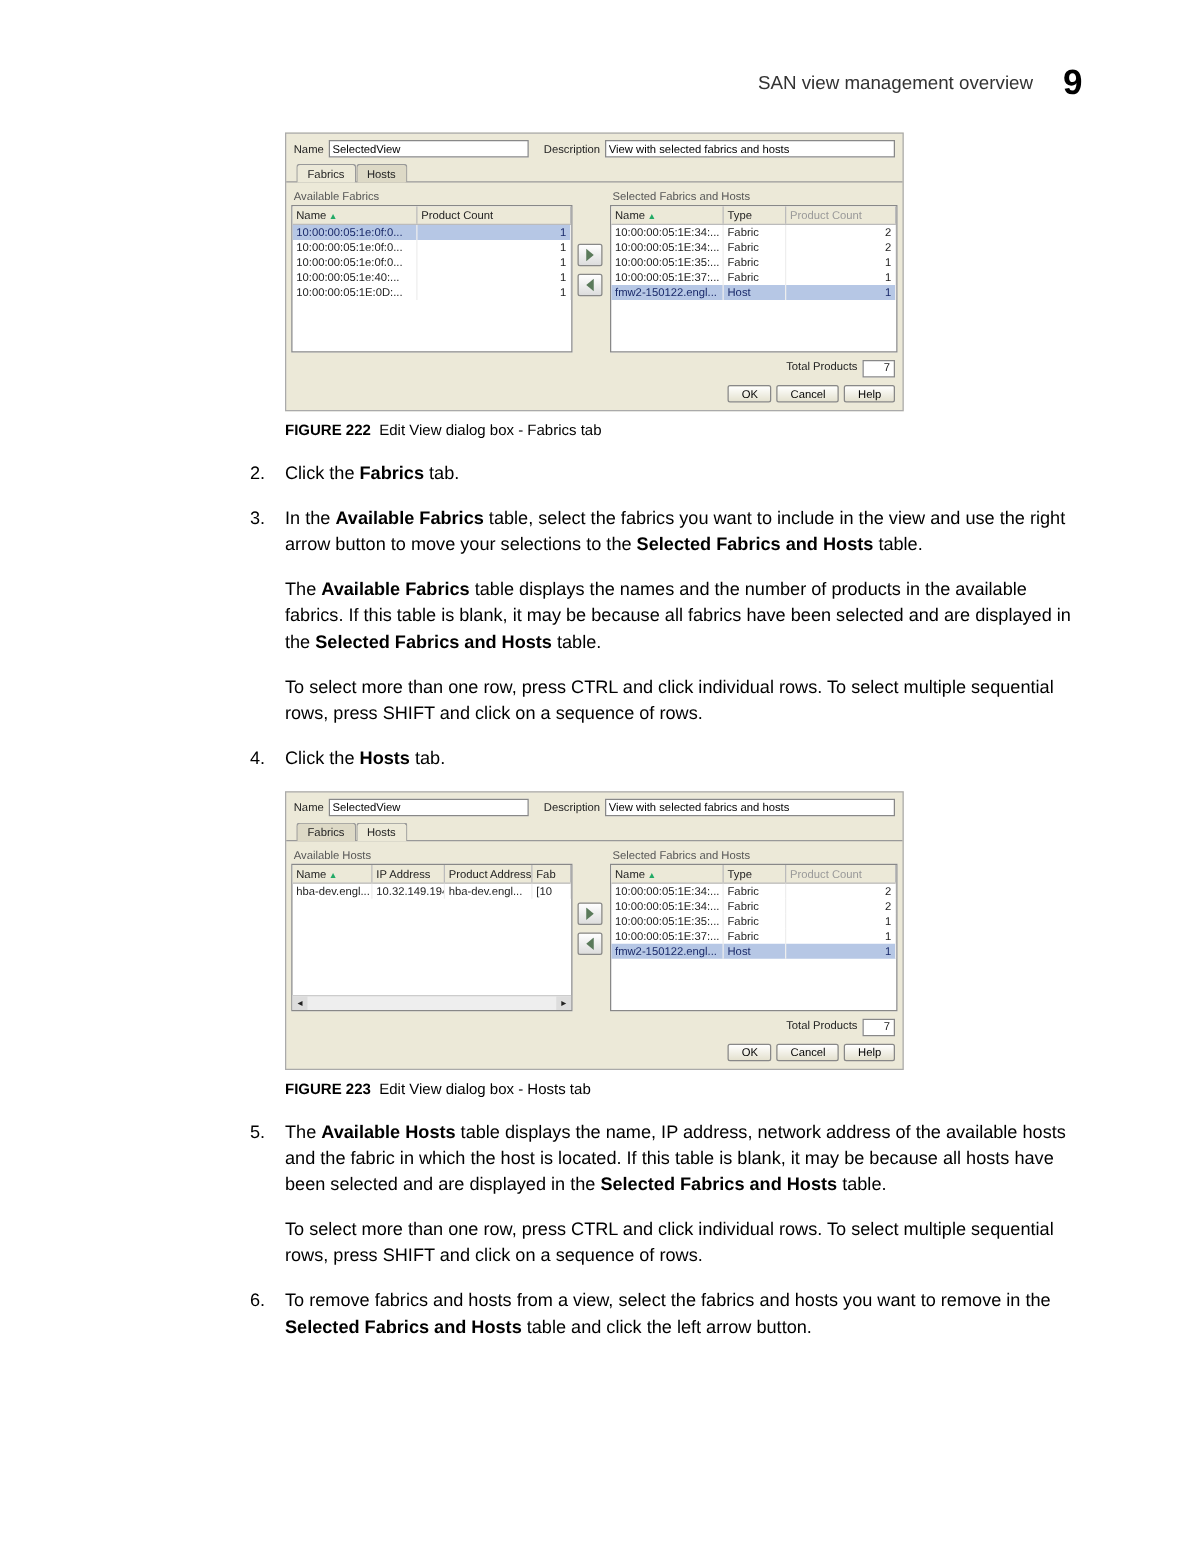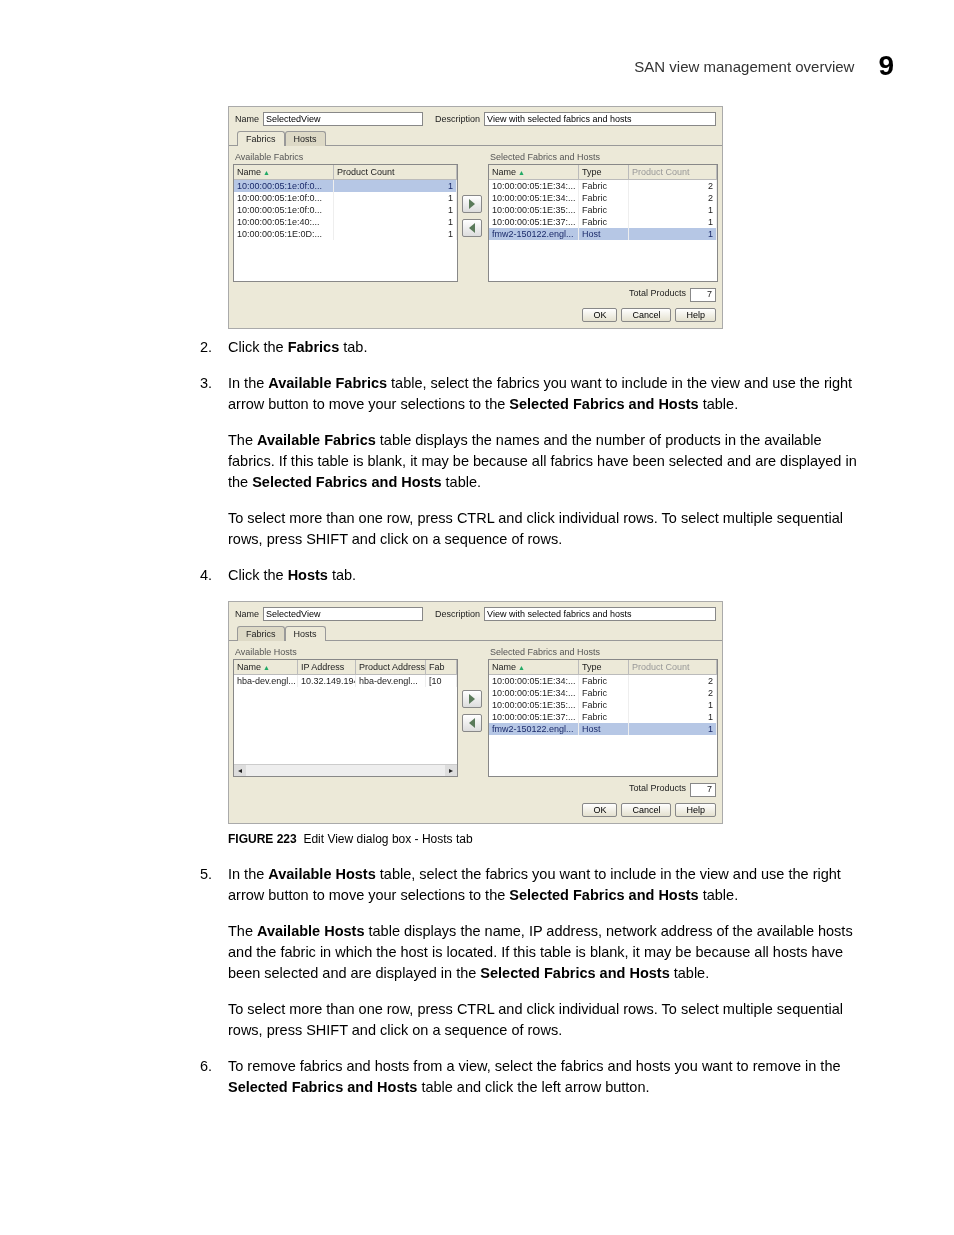--- a/index.html
+++ b/index.html
@@ -5,21 +5,21 @@
   * { box-sizing: border-box; }
   body {
     margin: 0;
     padding: 0;
     font-family: Arial, Helvetica, sans-serif;
     background: #fff;
     color: #000;
     width: 954px;
   }
   .page {
-    padding: 50px 60px 60px 88px;
+    padding: 50px 88px 60px 88px;
   }
   .page-header {
     display: flex;
     justify-content: flex-end;
     align-items: center;
     gap: 24px;
     margin-bottom: 24px;
   }
   .header-text { font-size: 15px; color: #333; }
   .chapter-num { font-size: 28px; font-weight: bold; }
@@ -272,20 +272,23 @@
         <span class="total-lbl">Total Products</span>
         <span class="total-box">7</span>
       </div>
       <div class="btnbar">
         <button class="dlg-btn">OK</button>
         <button class="dlg-btn">Cancel</button>
         <button class="dlg-btn">Help</button>
       </div>
     </div>
 
+    <div class="caption">
+      <b>FIGURE 222</b>&nbsp;&nbsp;<span>Edit View dialog box - Fabrics tab</span>
+    </div>
 
     <div class="step-block">
       <div class="step-num">2.</div>
       <div class="step-body">
         <p><span>Click the </span><b class="bold">Fabrics</b><span> tab.</span></p>
       </div>
     </div>
 
     <div class="step-block">
       <div class="step-num">3.</div>
@@ -399,21 +402,20 @@
       </div>
     </div>
 
     <div class="caption">
       <b>FIGURE 223</b>&nbsp;&nbsp;<span>Edit View dialog box - Hosts tab</span>
     </div>
 
     <div class="step-block">
       <div class="step-num">5.</div>
       <div class="step-body">
-        <p><span>In the </span><b class="bold">Available Hosts</b><span> table, select the fabrics you want to include in the view and use the right arrow button to move your selections to the </span><b class="bold">Selected Fabrics and Hosts</b><span> table.</span></p>
         <p><span>The </span><b class="bold">Available Hosts</b><span> table displays the name, IP address, network address of the available hosts and the fabric in which the host is located. If this table is blank, it may be because all hosts have been selected and are displayed in the </span><b class="bold">Selected Fabrics and Hosts</b><span> table.</span></p>
         <p>To select more than one row, press CTRL and click individual rows. To select multiple sequential rows, press SHIFT and click on a sequence of rows.</p>
       </div>
     </div>
 
     <div class="step-block">
       <div class="step-num">6.</div>
       <div class="step-body">
         <p><span>To remove fabrics and hosts from a view, select the fabrics and hosts you want to remove in the </span><b class="bold">Selected Fabrics and Hosts</b><span> table and click the left arrow button.</span></p>
       </div>

